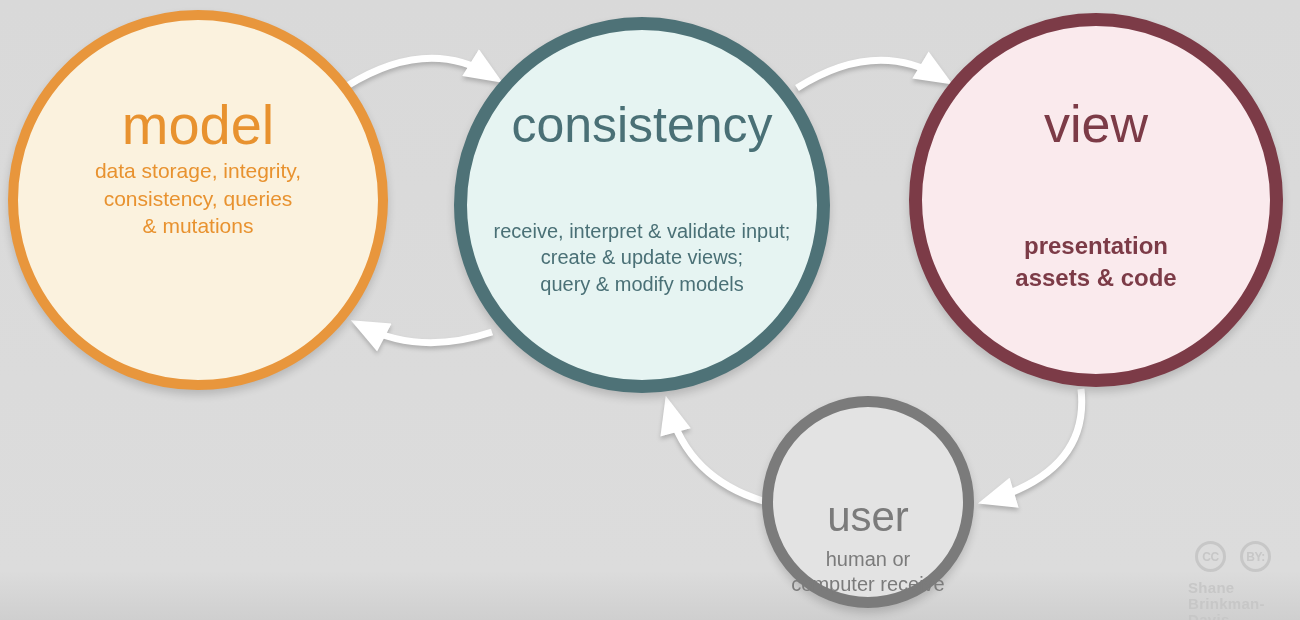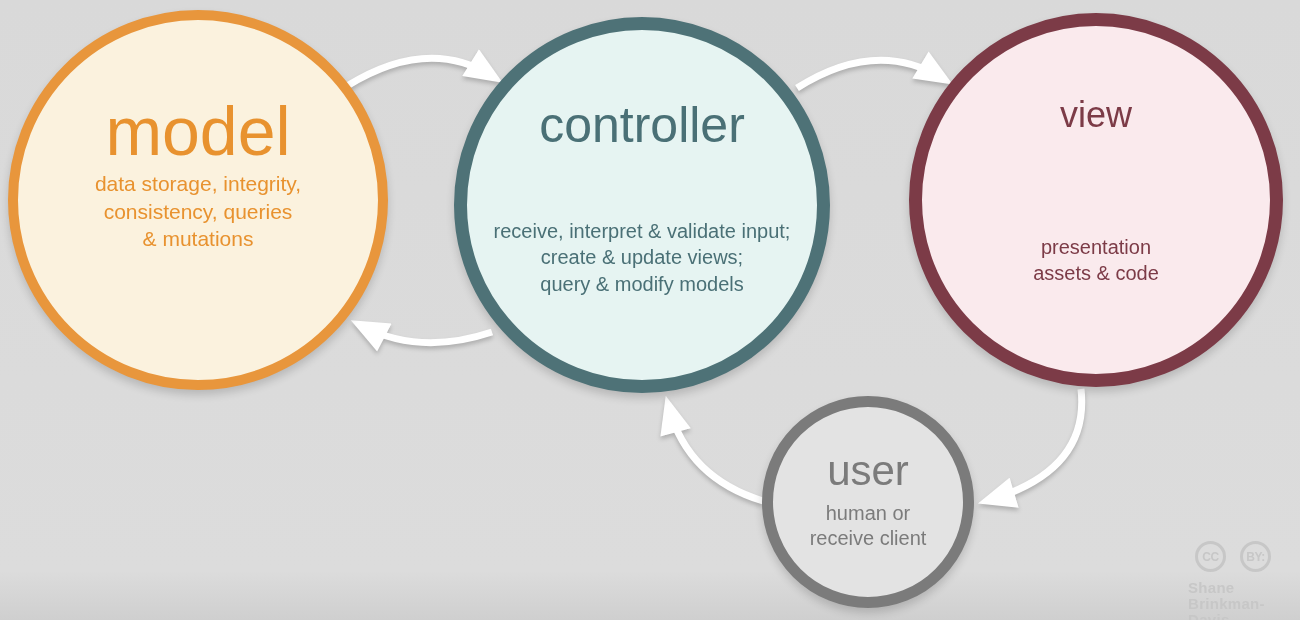--- a/index.html
+++ b/index.html
@@ -38,43 +38,44 @@
   .node .desc {
     white-space: pre-line;
     line-height: 1.32;
   }
   .node-model {
     left: 8px; top: 10px;
     width: 380px; height: 380px;
     border-width: 10px;
     padding-top: 72px;
   }
-  .node-model .title { font-size: 68px; }
+  .node-model .title { font-size: 56px; }
   .node-model .desc  { font-size: 21px; }
   .node-controller {
     left: 454px; top: 17px;
     width: 376px; height: 376px;
     border-width: 13px;
     padding-top: 66px;
   }
   .node-controller .title { font-size: 50px; }
   .node-controller .desc  { font-size: 20px; margin-top: 64px; }
   .node-view {
     left: 909px; top: 13px;
     width: 374px; height: 374px;
     border-width: 13px;
     padding-top: 68px;
   }
-  .node-view .title { font-size: 36px; text-align: right; }
-  .node-view .desc  { font-size: 20px; margin-top: 98px; }
+  .node-view .title { font-size: 52px; text-align: right; }
+  .node-view .desc  { font-size: 24px; margin-top: 76px; font-weight: bold; }
   .node-user {
     left: 762px; top: 396px;
     width: 212px; height: 212px;
     border-width: 11px;
     padding-top: 40px;
+    justify-content: flex-end;
   }
   .node-user .title { font-size: 42px; }
   .node-user .desc  { font-size: 20px; margin-top: 6px; line-height: 1.25; }
 
   .attribution {
     position: absolute;
     left: 1188px; top: 541px;
     color: #c7c7c7;
   }
   .badge-row {
@@ -121,36 +122,36 @@
   </svg>
 
   <div class="node node-model" style="border-color: rgb(232, 150, 60); background: rgb(251, 242, 222); color: rgb(232, 146, 47);">
     <div class="title">model</div>
     <div class="desc">data storage, integrity,
 consistency, queries
 &amp; mutations</div>
   </div>
 
   <div class="node node-controller" style="border-color: rgb(78, 114, 119); background: rgb(230, 244, 242); color: rgb(74, 112, 118);">
-    <div class="title">controller</div>
+    <div class="title">consistency</div>
     <div class="desc">receive, interpret &amp; validate input;
 create &amp; update views;
 query &amp; modify models</div>
   </div>
 
   <div class="node node-view" style="border-color: rgb(124, 59, 71); background: rgb(250, 234, 237); color: rgb(124, 59, 71);">
     <div class="title">view</div>
     <div class="desc">presentation
 assets &amp; code</div>
   </div>
 
   <div class="node node-user" style="border-color: rgb(123, 123, 123); background: rgb(227, 227, 227); color: rgb(123, 123, 123);">
     <div class="title">user</div>
     <div class="desc">human or
-receive client</div>
+computer receive</div>
   </div>
 
   <div class="attribution">
     <div class="badge-row">
       <span class="badge">CC</span>
       <span class="badge">BY:</span>
     </div>
     <div class="author">Shane
 Brinkman-Davis</div>
   </div>

